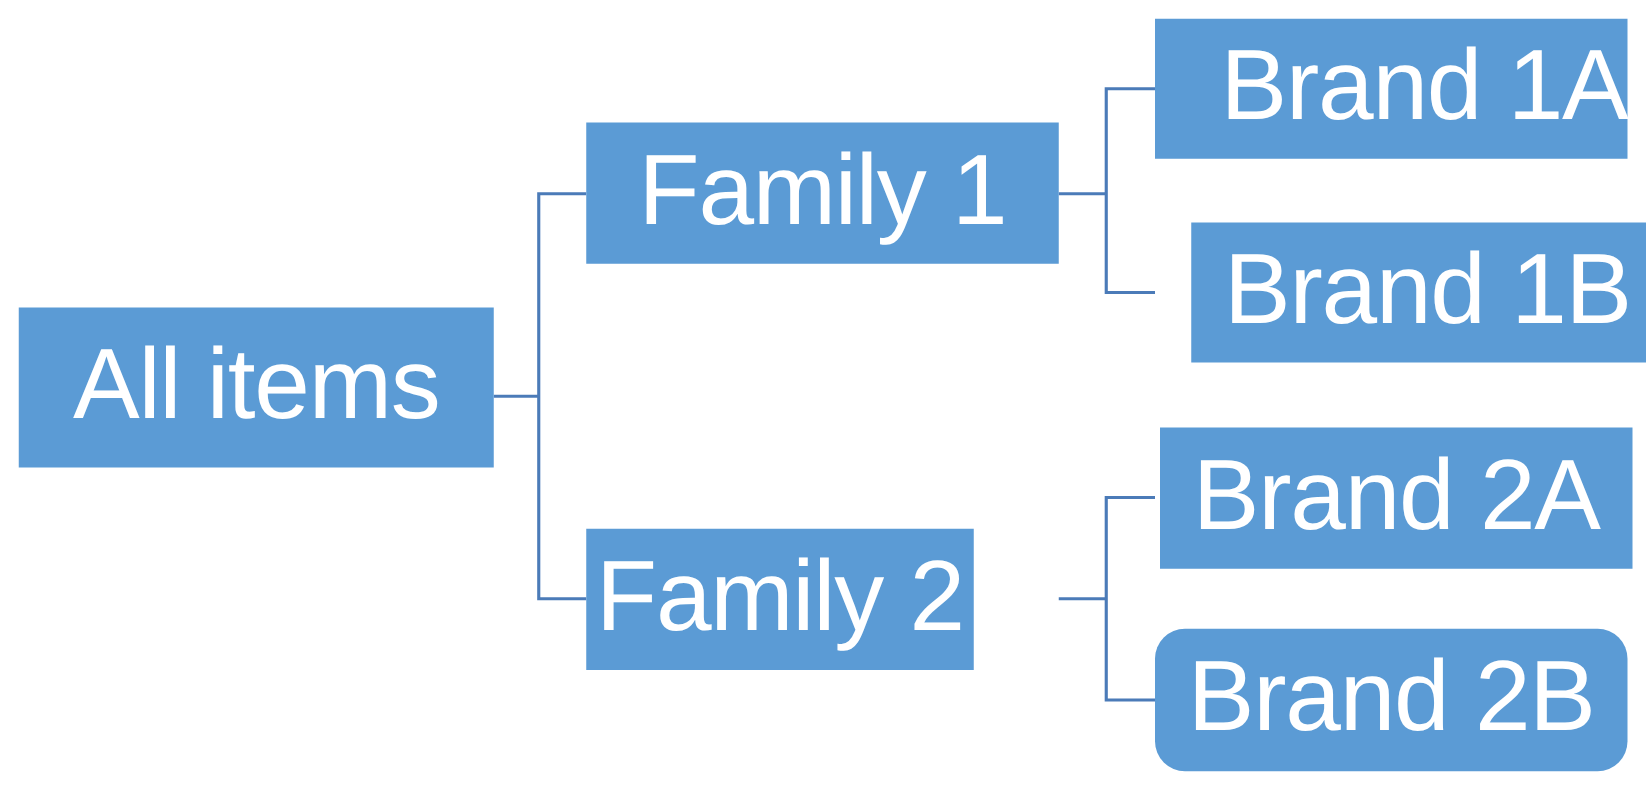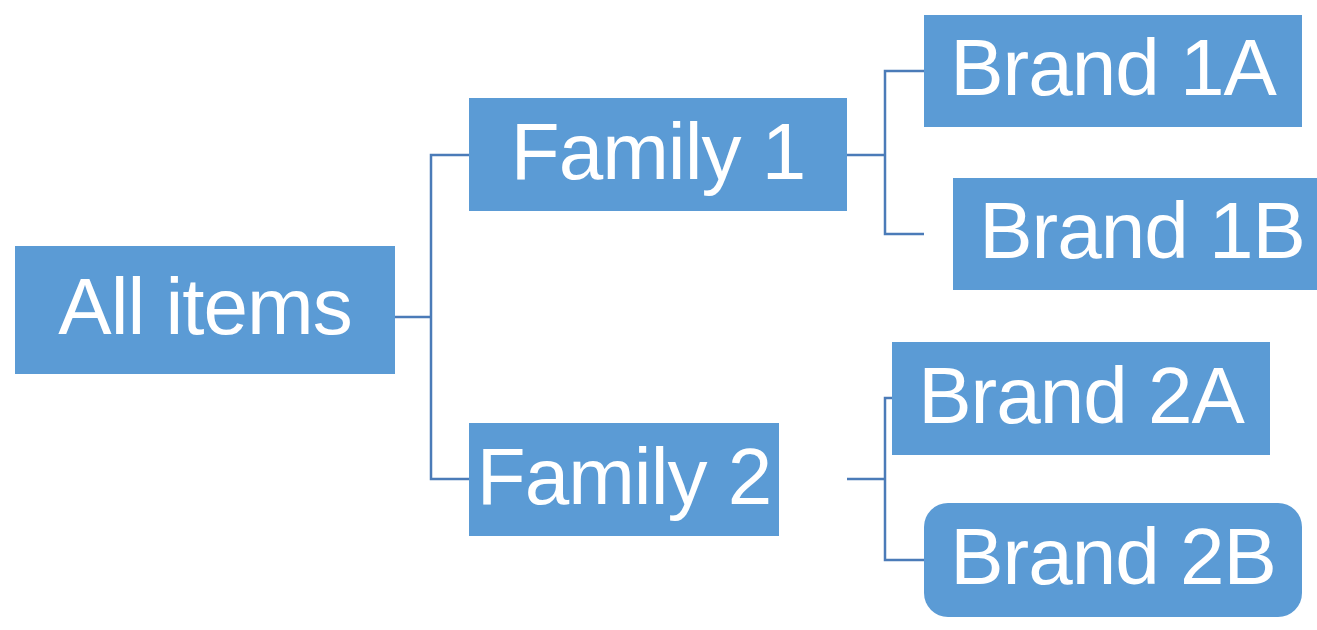--- a/index.html
+++ b/index.html
@@ -68,29 +68,29 @@
   </div>
 
   <div class="node" style="left:469px; top:98px; width:378px; height:113px;">
     <span>Family 1</span>
   </div>
 
   <div class="node" style="left:469px; top:423px; width:310px; height:113px;">
     <span>Family 2</span>
   </div>
 
-  <div class="node" style="left:924px; top:15px; width:378px; height:112px;">
+  <div class="node" style="left:924px; top:15px; width:378px; height:112px;justify-content:flex-end;">
     <span>Brand 1A</span>
   </div>
 
   <div class="node" style="left:924px; top:178px; width:378px; height:112px;margin-left:29px;">
     <span>Brand 1B</span>
   </div>
 
-  <div class="node" style="left:892px; top:342px; width:378px; height:113px;">
+  <div class="node" style="left:928px; top:342px; width:378px; height:113px;">
     <span>Brand 2A</span>
   </div>
 
   <div class="node" style="left:924px; top:503px; width:378px; height:114px;border-radius:24px;">
     <span>Brand 2B</span>
   </div>
 
 </div>
 
 </body></html>

